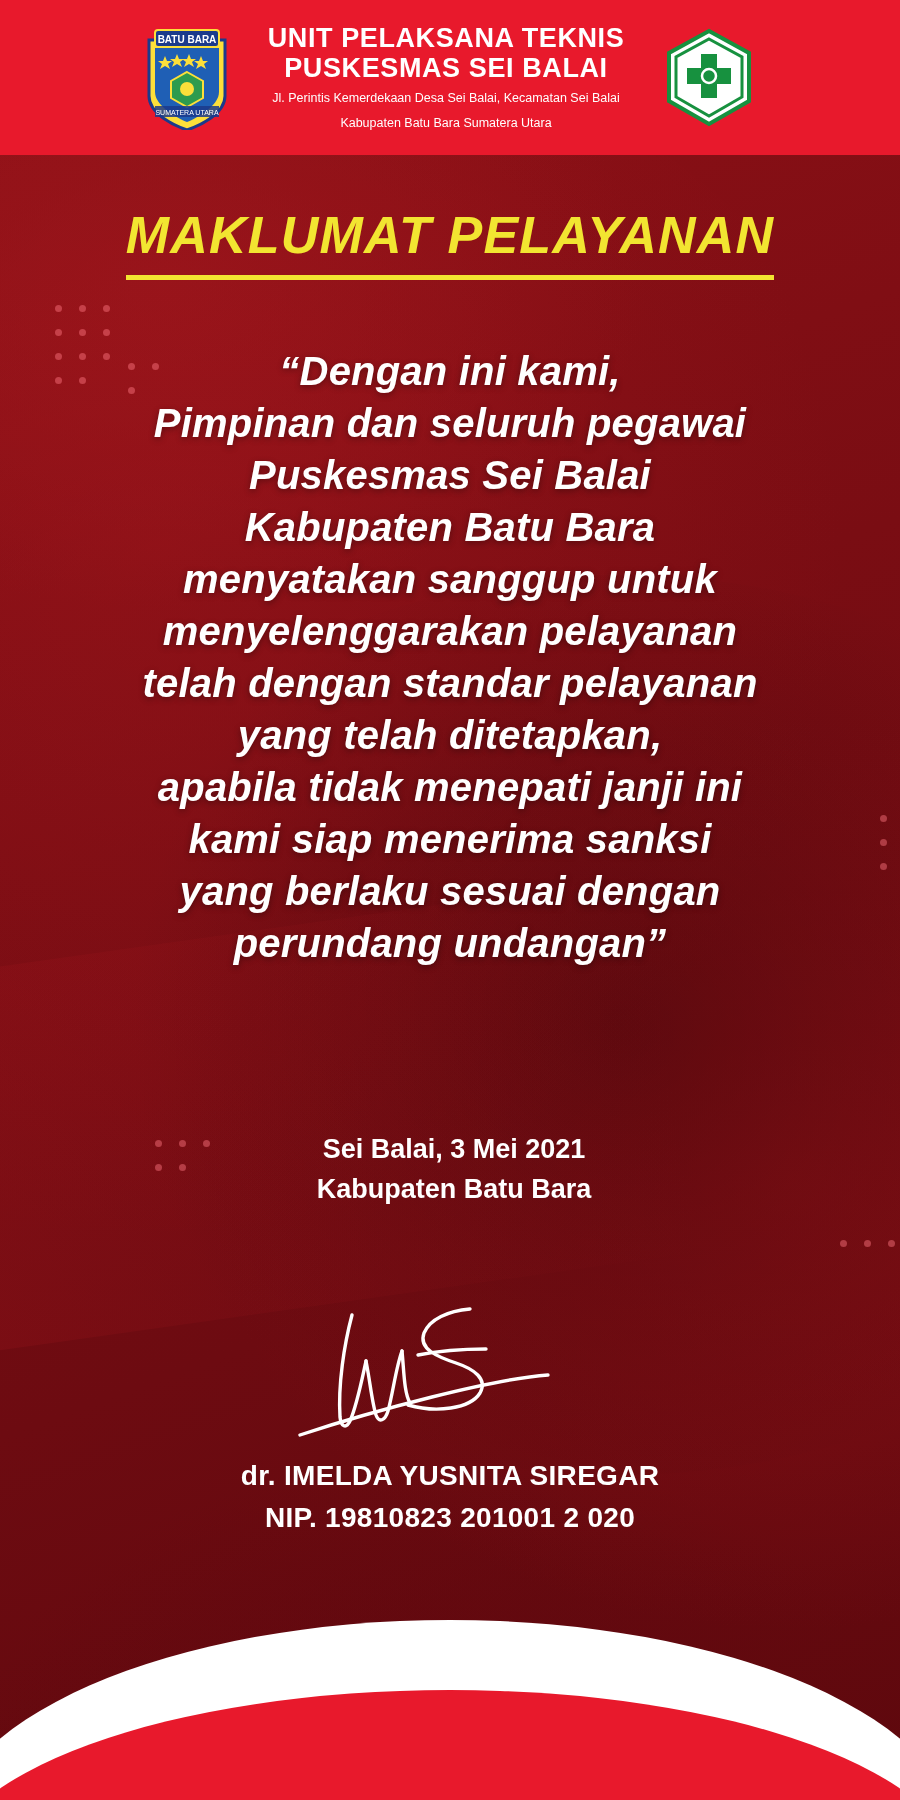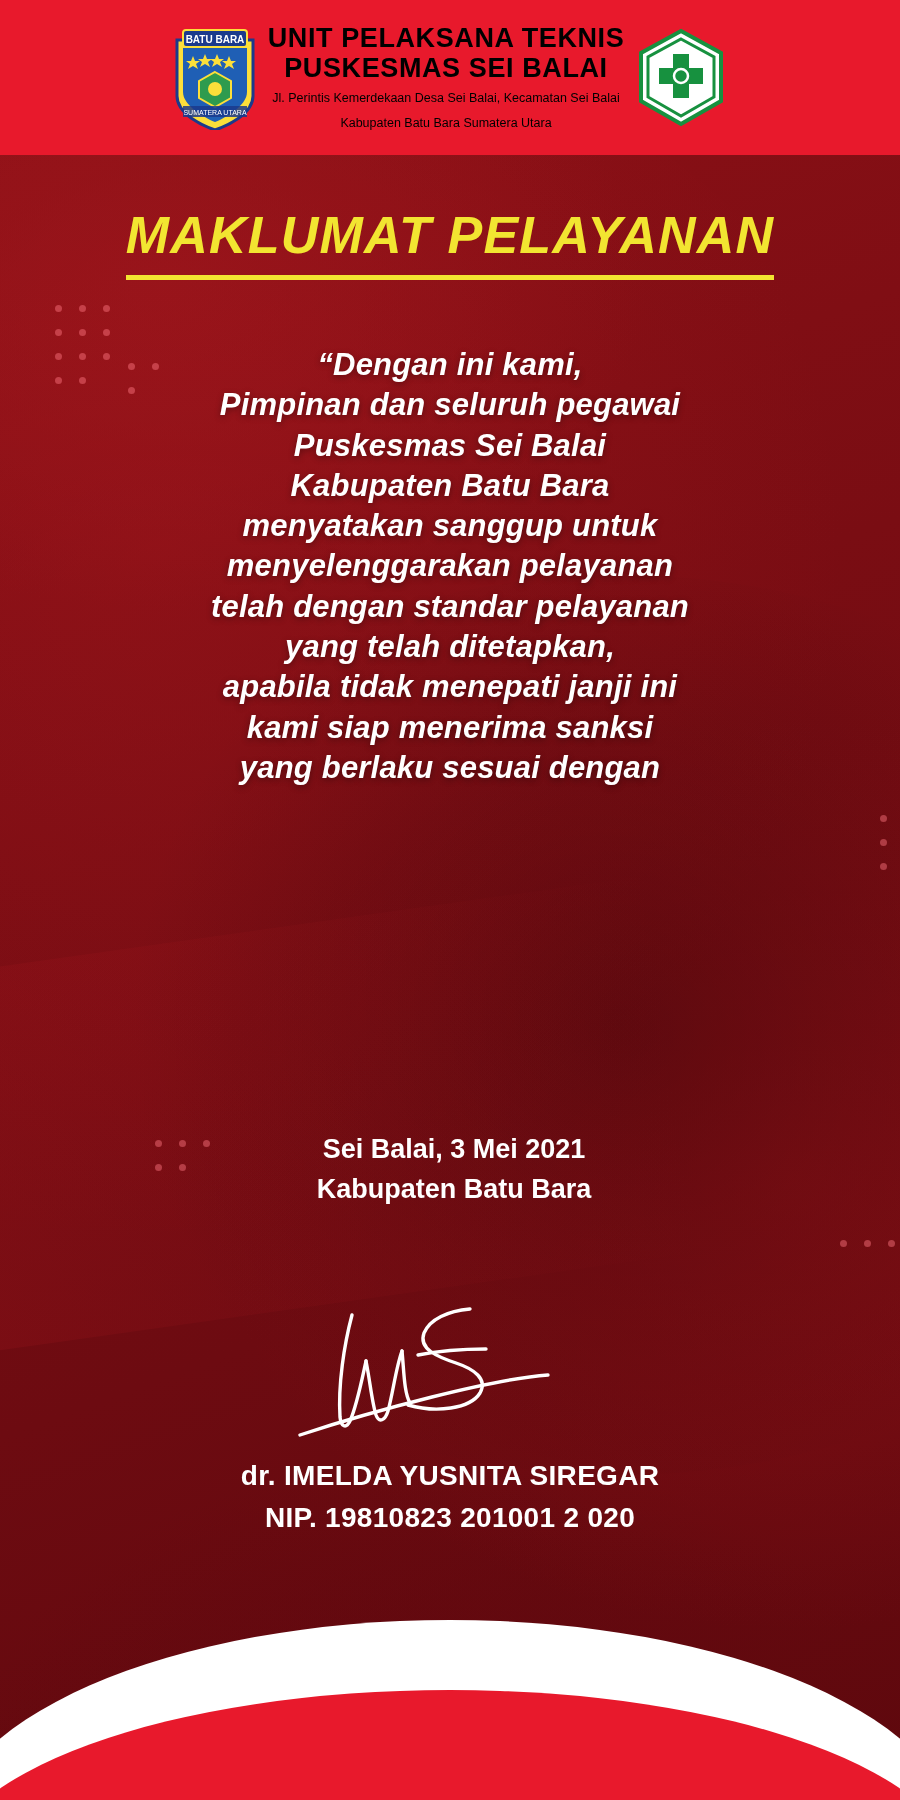--- a/index.html
+++ b/index.html
@@ -19,31 +19,31 @@
     background:#e8192c;
     display:flex;
     align-items:center;
     justify-content:center;
     z-index:20;
   }
   .header-inner {
     display:flex;
     align-items:center;
     justify-content:center;
-    gap:11px;
+    gap:39px;
     width:100%;
     padding:0 36px;
   }
   .crest {
     width:84px;
     height:104px;
     flex:0 0 auto;
     position:relative;
   }
-  .header-text { text-align:center; color:#000000; flex:0 0 auto; }
+  .header-text { text-align:center; color:#ffffff; flex:0 0 auto; }
   .header-title-1 {
     font-size:27px;
     font-weight:bold;
     letter-spacing:0.6px;
     line-height:1.12;
     text-transform:uppercase;
   }
   .header-title-2 {
     font-size:27px;
     font-weight:bold;
@@ -136,21 +136,21 @@
 
   
   .pledge {
     position:absolute;
     top:190px;
     left:0;
     width:900px;
     padding:0 24px;
     text-align:center;
     color:#ffffff;
-    font-size:31px;
+    font-size:40px;
     font-style:italic;
     font-weight:bold;
     line-height:1.30;
     letter-spacing:0.2px;
     text-shadow:0 2px 6px rgba(0,0,0,0.35);
     z-index:5;
   }
   .pledge .line { display:block; white-space:nowrap; }
 
   
@@ -304,20 +304,21 @@
     <span class="line">Pimpinan dan seluruh pegawai</span>
     <span class="line">Puskesmas Sei Balai</span>
     <span class="line">Kabupaten Batu Bara</span>
     <span class="line">menyatakan sanggup untuk</span>
     <span class="line">menyelenggarakan pelayanan</span>
     <span class="line">telah dengan standar pelayanan</span>
     <span class="line">yang telah ditetapkan,</span>
     <span class="line">apabila tidak menepati janji ini</span>
     <span class="line">kami siap menerima sanksi</span>
     <span class="line">yang berlaku sesuai dengan</span>
+    <span class="line">perundang undangan”</span>
   </div>
 
   <div class="signoff">
     <div>Sei Balai, 3 Mei 2021</div>
     <div>Kabupaten Batu Bara</div>
   </div>
 
   <div class="sig-img">
     <svg viewBox="0 0 900 200" width="900" height="200">
       <g fill="none" stroke="#ffffff" stroke-width="3.4" stroke-linecap="round" stroke-linejoin="round">

